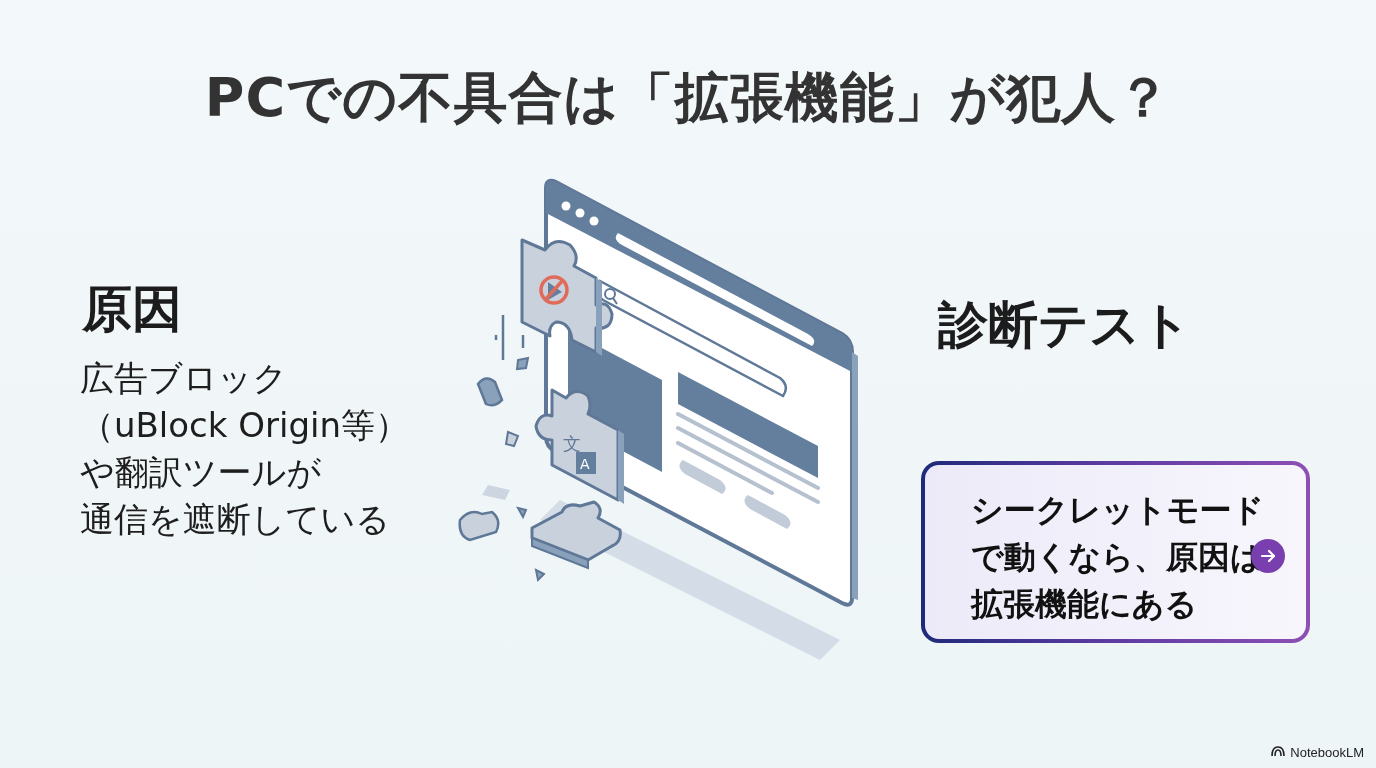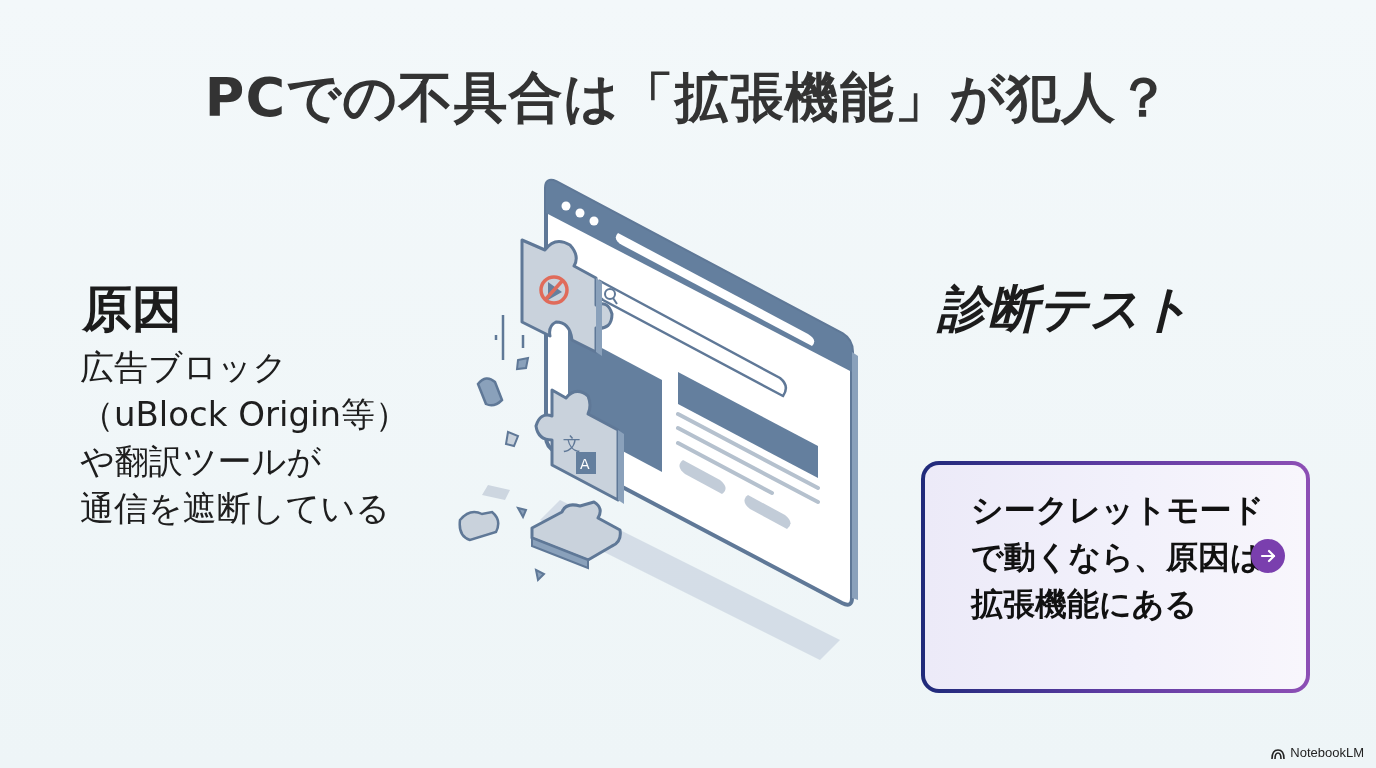--- a/index.html
+++ b/index.html
@@ -19,47 +19,47 @@
       color: #333333; letter-spacing: 1px;
     }
     .heading {
       position: absolute; font-size: 50px; font-weight: bold; color: #1c1c1c;
     }
     .body-text {
       position: absolute; font-size: 34px; line-height: 47px; color: #1e1e1e;
       white-space: pre-line;
     }
     #cause-heading { left: 82px; top: 276px; }
-    #cause-body { left: 80px; top: 344px; width: 340px; }
-    #diag-heading { left: 938px; top: 276px; font-style: italic; }
+    #cause-body { left: 80px; top: 355px; width: 340px; }
+    #diag-heading { left: 938px; top: 292px; }
     #diag-body { left: 936px; top: 344px; width: 380px; }
 
     .highlight {
-      position: absolute; left: 921px; top: 461px; width: 389px; height: 232px;
+      position: absolute; left: 921px; top: 461px; width: 389px; height: 182px;
       border-radius: 18px; padding: 4px;
       background: linear-gradient(90deg, #1f2a7a 0%, #5a3aa0 45%, #8d4fb5 100%);
     }
     .highlight-inner {
       width: 100%; height: 100%; border-radius: 14px;
       background: linear-gradient(90deg, #eceaf8 0%, #f2f1fb 55%, #f8f6fc 100%);
       position: relative;
     }
     .highlight-text {
       position: absolute; left: 46px; top: 22px;
       font-size: 32px; font-weight: bold; line-height: 47px; color: #111;
       white-space: pre-line;
     }
     .arrow-btn {
       position: absolute; left: 326px; top: 74px; width: 34px; height: 34px;
       border-radius: 50%; background: #7a3fae;
       display: flex; align-items: center; justify-content: center;
     }
     .footer {
       position: absolute; right: 12px; bottom: 8px;
-      display: flex; align-items: flex-end; gap: 5px;
+      display: flex; align-items: flex-start; gap: 5px;
       font-size: 13px; color: #222; font-family: "Liberation Sans", sans-serif;
     }
     .illus { position: absolute; left: 440px; top: 165px; width: 440px; height: 500px; }
   </style>
 </head>
 <body>
 
 <div class="slide">
 
   <div class="title">PCでの不具合は「拡張機能」が犯人？</div>

